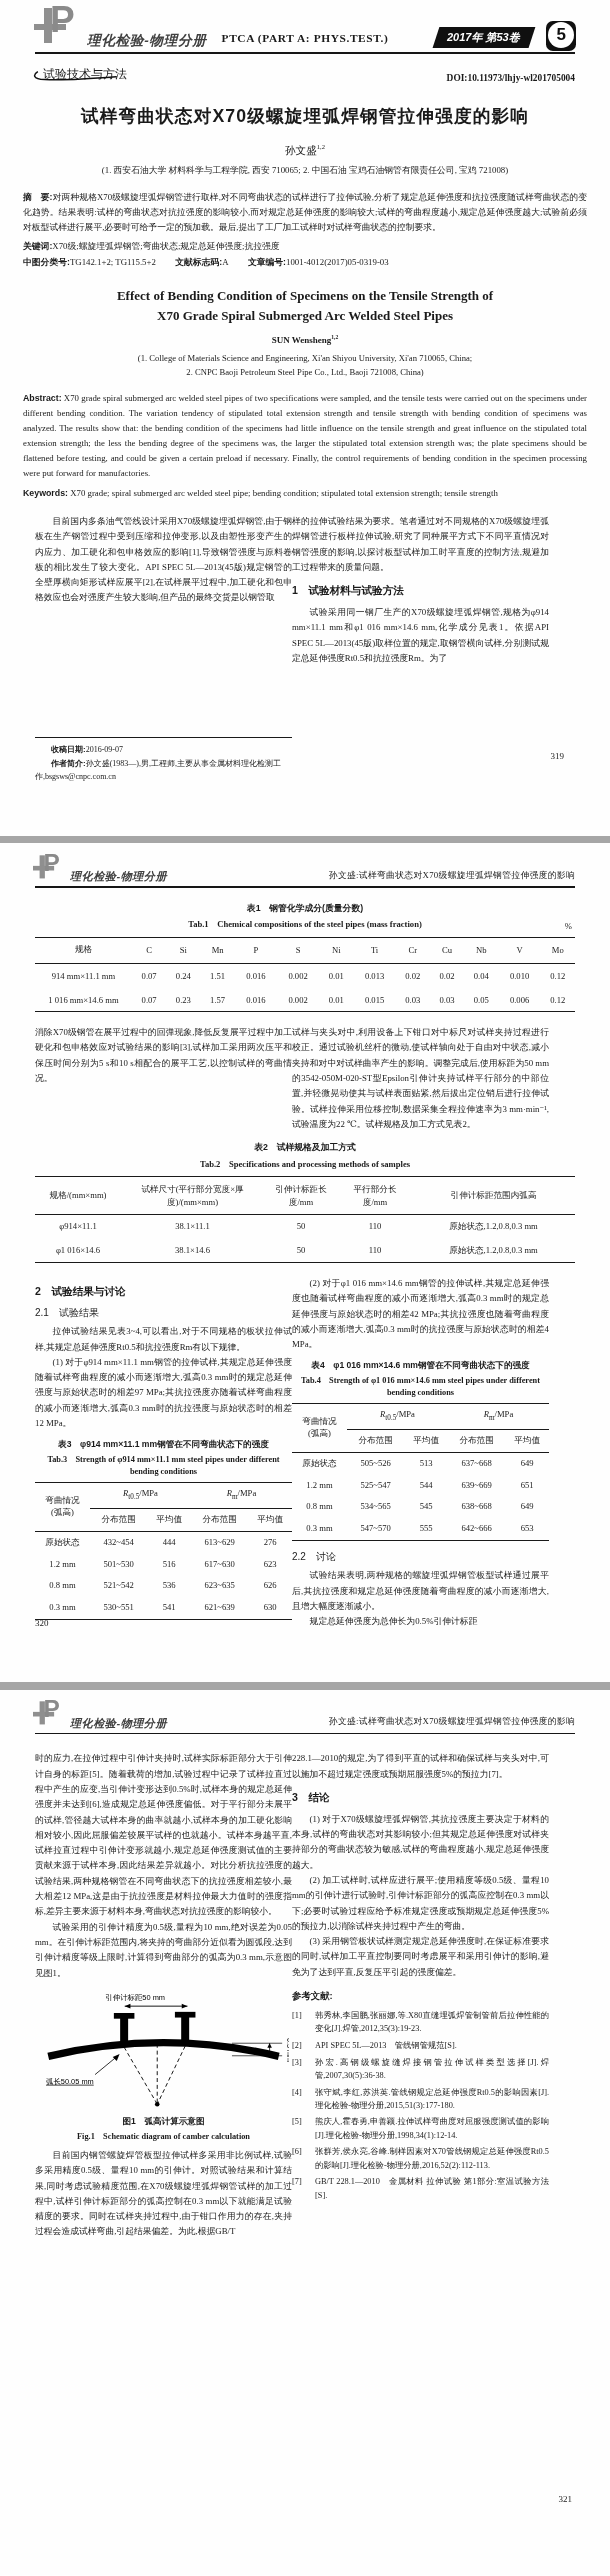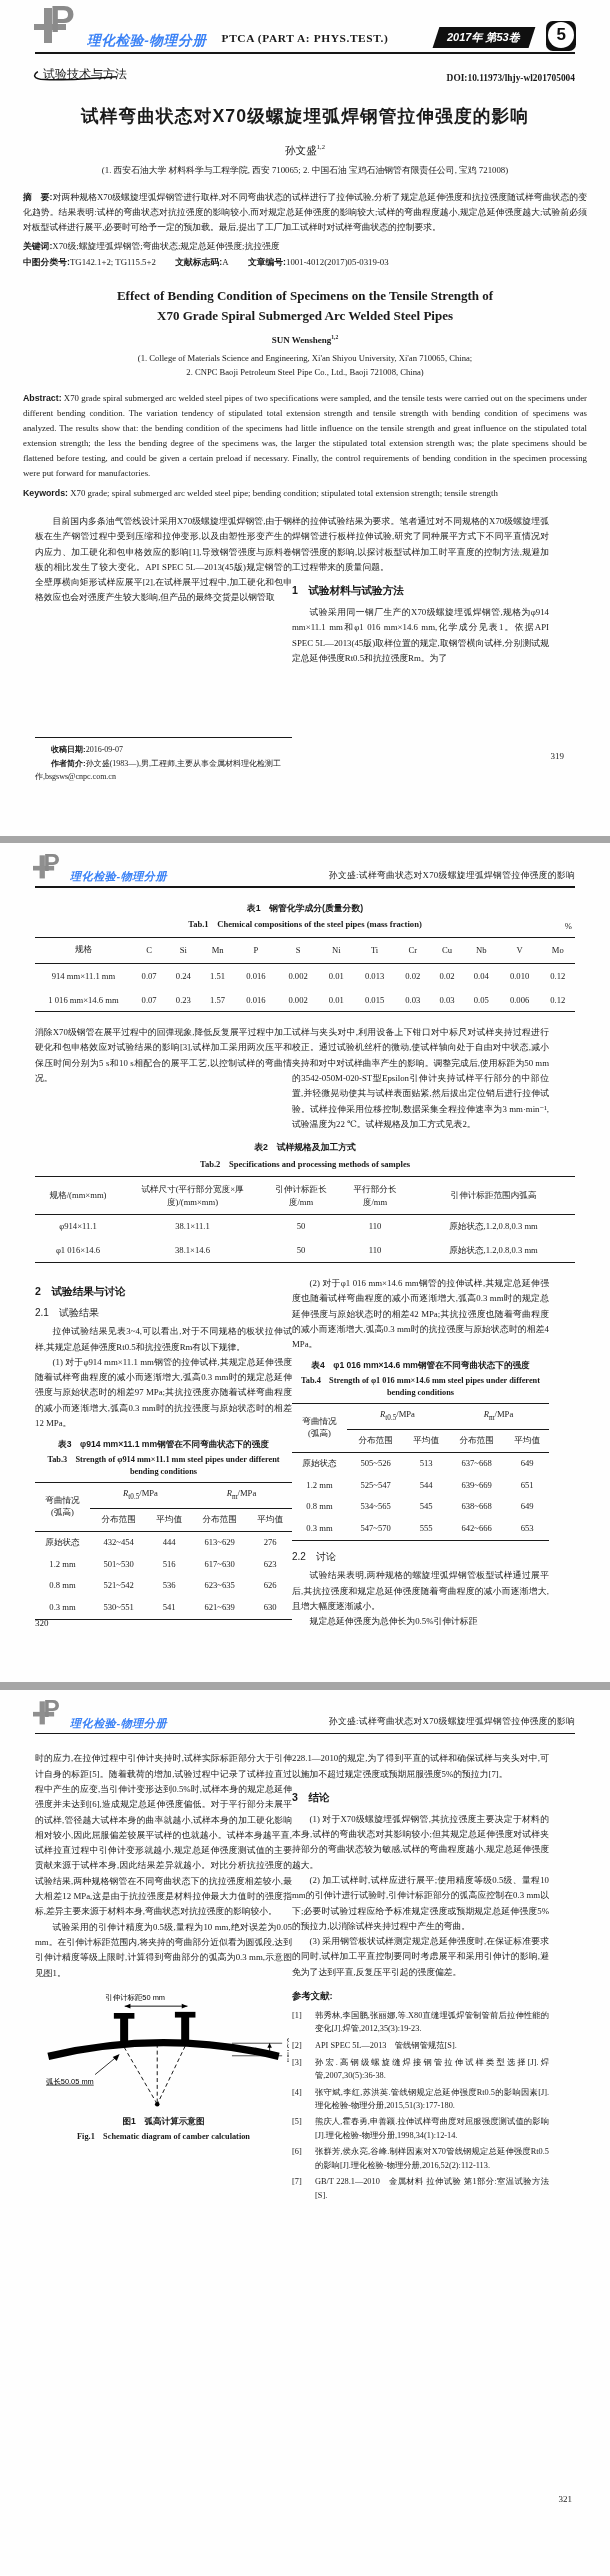--- a/index.html
+++ b/index.html
@@ -13,21 +13,21 @@
   .page-divider { width:610px; height:7.4px; background:#a6a6a6; }
 
   
   .jheader { position:relative; height:57px; }
   .jheader::after { content:""; position:absolute; left:35px; right:35px; bottom:3.4px; height:1.7px; background:#161616; }
   .logo { position:absolute; width:45px; height:40px; }
   .jheader .logo { left:34px; top:5.7px; }
   .logo .bar-v { position:absolute; left:10.3px; top:2.3px; width:7.4px; height:35px; background:#8f8f8f; }
   .logo .bar-h { position:absolute; left:0; top:18px; width:32px; height:6.8px; background:#8f8f8f; }
   .logo .p-glyph { position:absolute; left:16px; top:-6.8px; font-family:"Liberation Sans","DejaVu Sans",sans-serif; font-weight:bold; font-size:37px; color:#8a8a8a; }
-  .logotype { position:absolute; left:87px; top:32px; font-family:"Liberation Sans","DejaVu Sans",sans-serif; font-style:italic; font-weight:900; font-size:13.7px; letter-spacing:0.6px; color:#3b82f6; }
+  .logotype { position:absolute; left:87px; top:32px; font-family:"Liberation Sans","DejaVu Sans",sans-serif; font-style:italic; font-weight:900; font-size:13.7px; letter-spacing:0.6px; color:#404040; }
   .ptca { position:absolute; left:0; right:0; top:32px; text-align:center; font-weight:bold; font-size:11.4px; letter-spacing:0.6px; }
   .banner { position:absolute; right:78px; top:27px; background:#101010; transform:skewX(-18deg); padding:2.9px 11.4px; }
   .banner span { display:inline-block; transform:skewX(18deg); color:#fff; font-family:"Liberation Sans","DejaVu Sans",sans-serif; font-weight:bold; font-style:italic; font-size:11px; }
   .issue-badge { position:absolute; right:34px; top:20.5px; width:30px; height:30px; background:#101010; border-radius:6.8px; }
   .issue-badge .circle { position:absolute; right:1.7px; top:1.7px; width:26px; height:26px; background:#fff; border-radius:50%; text-align:center; line-height:26px; font-family:"Liberation Sans","DejaVu Sans",sans-serif; font-weight:bold; font-size:17px; color:#101010; }
 
   .colrow { display:flex; justify-content:space-between; align-items:flex-end; padding:9px 35px 0 35px; }
   .column-badge { position:relative; font-family:"Liberation Sans","DejaVu Sans",sans-serif; font-weight:400; font-size:12px; padding-left:8px; }
   .column-badge svg { position:absolute; left:-3.4px; top:4.6px; }
   .doi { font-size:9.4px; font-weight:bold; }
@@ -476,20 +476,21 @@
           <circle cx="209" cy="202" r="4" fill="#000"></circle>
 
           <line x1="100" y1="150" x2="140" y2="117" stroke="#000" stroke-width="1.4"></line>
           <polygon points="143,114 131,119 138,126" fill="#000"></polygon>
           <text x="14" y="166" font-size="13" font-family="Liberation Sans, sans-serif" text-decoration="underline">弧长50.05 mm</text>
         </svg>
         <div class="fig-cap-cn">图1　弧高计算示意图</div>
         <div class="fig-cap-en">Fig.1　Schematic diagram of camber calculation</div>
       </div>
 
+      <p class="indent" style="margin-top:5.7px;">目前国内钢管螺旋焊管板型拉伸试样多采用非比例试样,试验多采用精度0.5级、量程10 mm的引伸计。对照试验结果和计算结果,同时考虑试验精度范围,在X70级螺旋埋弧焊钢管试样的加工过程中,试样引伸计标距部分的弧高控制在0.3 mm以下就能满足试验精度的要求。同时在试样夹持过程中,由于钳口作用力的存在,夹持过程会造成试样弯曲,引起结果偏差。为此,根据GB/T</p>
     </div>
 
     <div class="col">
       <p>228.1—2010的规定,为了得到平直的试样和确保试样与夹头对中,可以施加不超过规定强度或预期屈服强度5%的预拉力[7]。</p>
       <h2 class="sec-h">3　结论</h2>
       <p class="indent">(1) 对于X70级螺旋埋弧焊钢管,其抗拉强度主要决定于材料的本身,试样的弯曲状态对其影响较小;但其规定总延伸强度对试样夹持部分的弯曲状态较为敏感,试样的弯曲程度越小,规定总延伸强度越大。</p>
       <p class="indent">(2) 加工试样时,试样应进行展平;使用精度等级0.5级、量程10 mm的引伸计进行试验时,引伸计标距部分的弧高应控制在0.3 mm以下;必要时试验过程应给予标准规定强度或预期规定总延伸强度5%的预拉力,以消除试样夹持过程中产生的弯曲。</p>
       <p class="indent">(3) 采用钢管板状试样测定规定总延伸强度时,在保证标准要求的同时,试样加工平直控制要同时考虑展平和采用引伸计的影响,避免为了达到平直,反复压平引起的强度偏差。</p>
 
       <h3 class="refs-h">参考文献:</h3>

